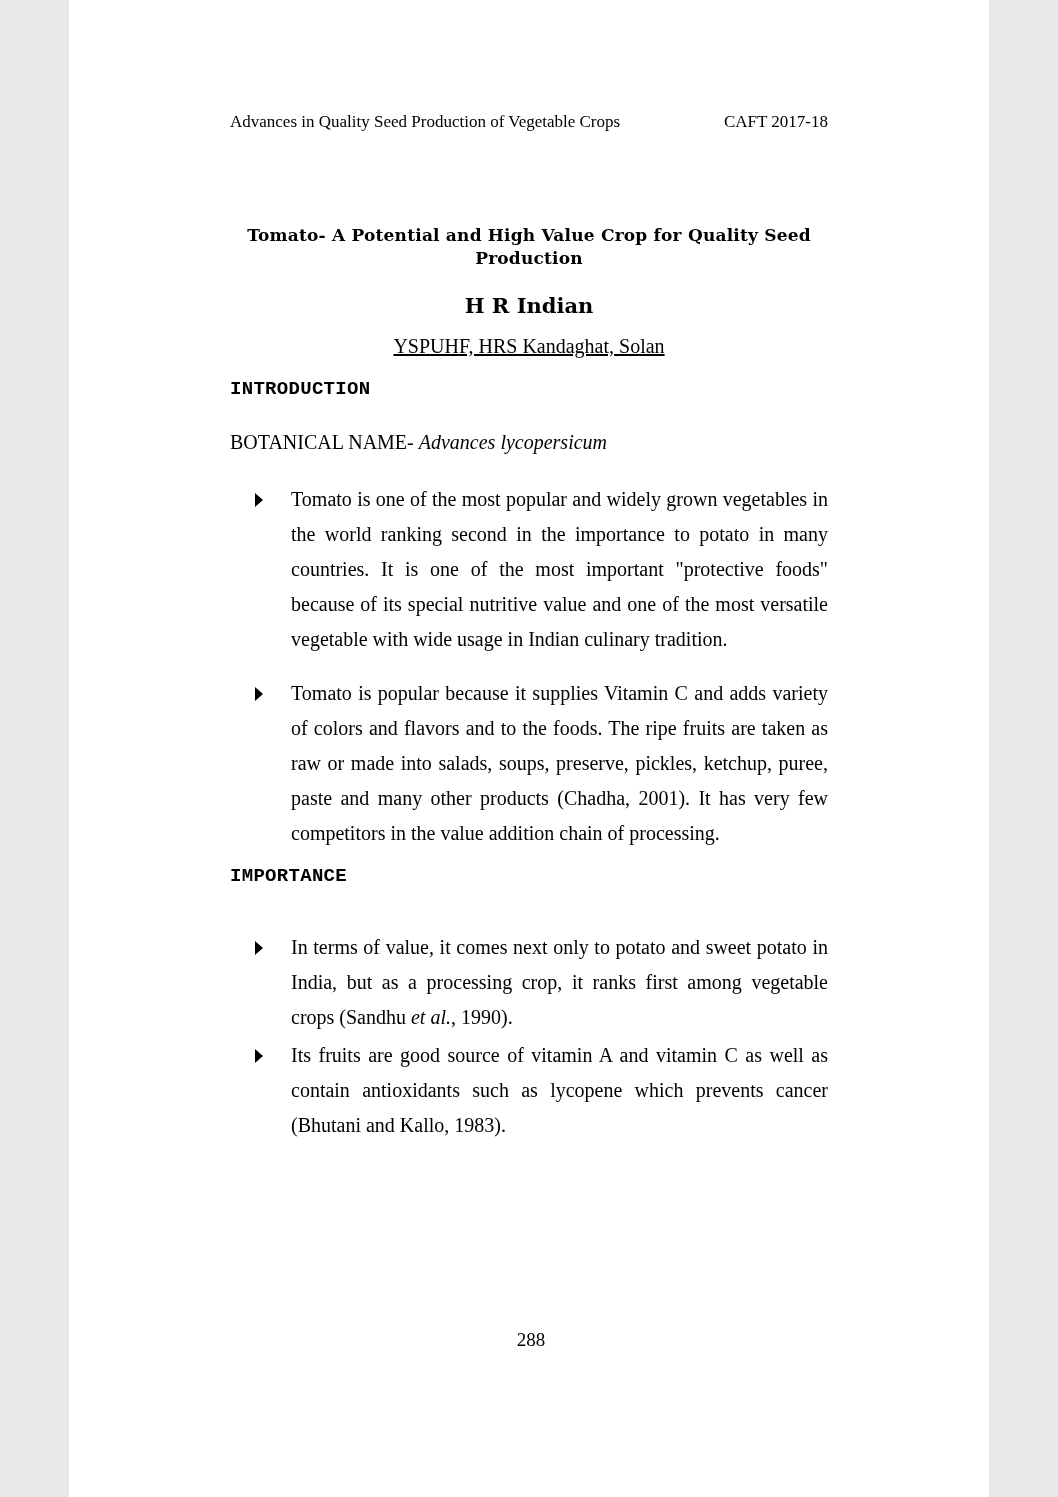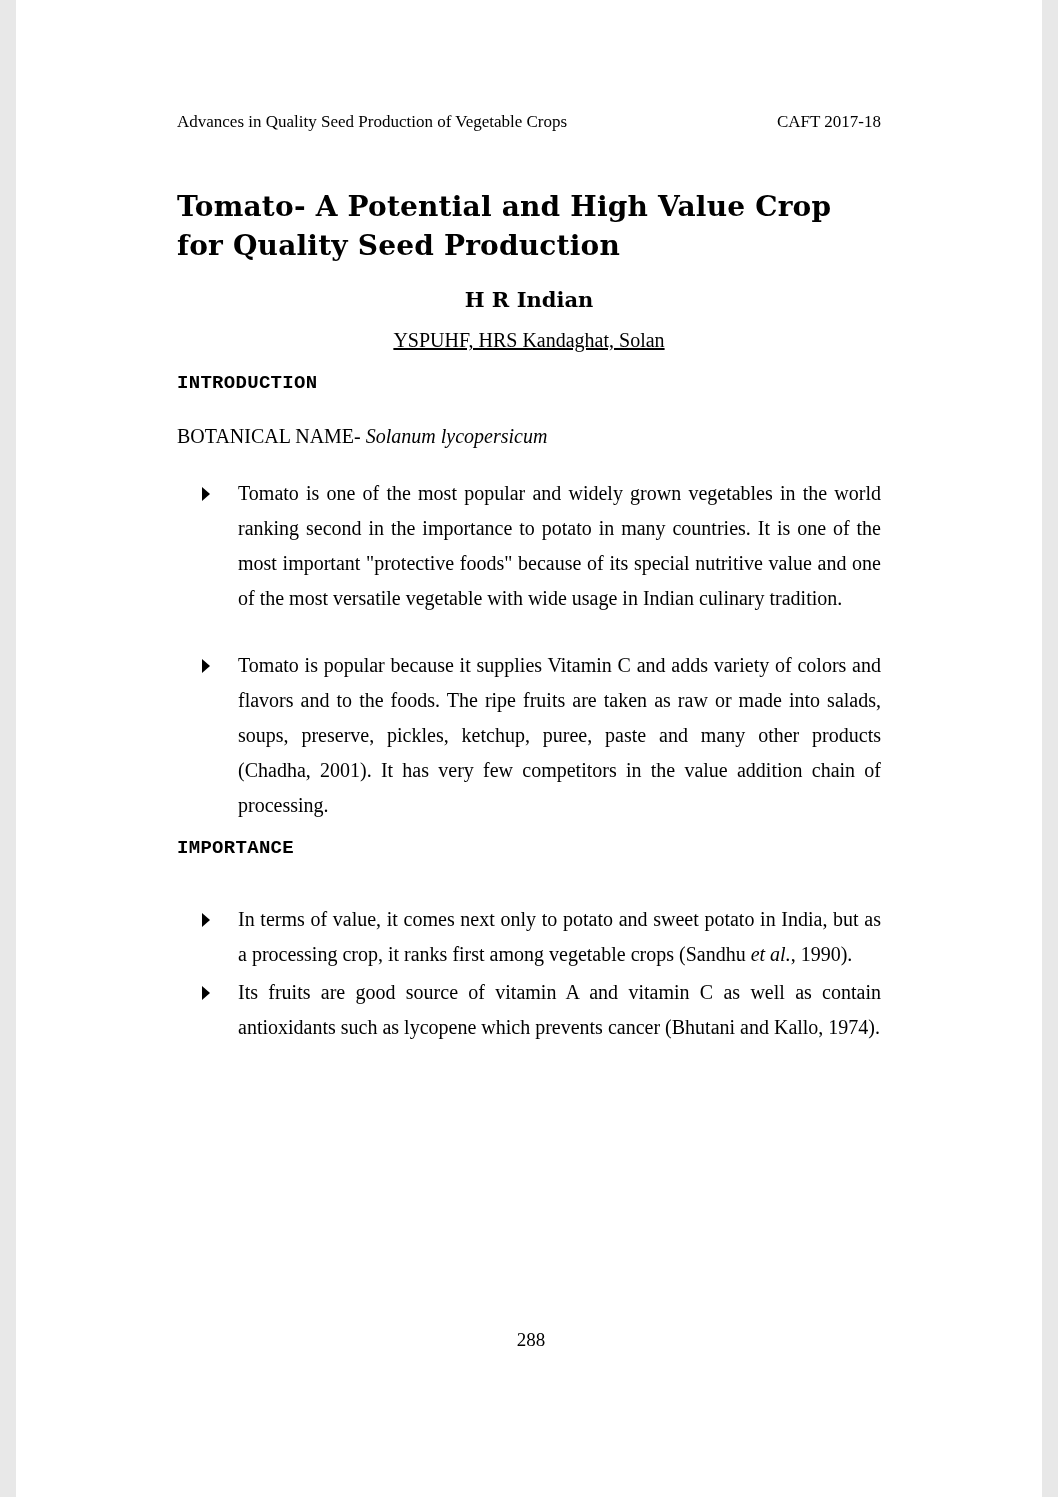--- a/index.html
+++ b/index.html
@@ -1,43 +1,43 @@
 <!DOCTYPE html>
 <html><head>
 <meta charset="utf-8">
 <style>
   html, body { margin: 0; padding: 0; background: #e8e8e8; }
   .page {
     position: relative;
-    width: 1026px;
+    width: 920px;
     height: 1497px;
     margin: 0 auto;
     background: #ffffff;
     color: #000000;
     font-family: "Liberation Serif", "DejaVu Serif", serif;
     overflow: hidden;
   }
   .content { padding: 0 161px; }
 
   .header {
     display: flex;
     justify-content: space-between;
     align-items: baseline;
     padding-top: 112px;
     font-size: 17px;
   }
   .header-left, .header-right { white-space: nowrap; }
 
   .doc-title {
-    margin: 56px auto 0 auto;
+    margin: 92px auto 0 auto;
     max-width: 740px;
-    text-align: left;
+    text-align: center;
     font-family: "DejaVu Serif", "Liberation Serif", serif;
     font-weight: bold;
-    font-size: 28px;
+    font-size: 17px;
     line-height: 1.38;
     letter-spacing: 0.2px;
   }
 
   .author {
     margin-top: 22px;
     text-align: center;
     font-family: "DejaVu Serif", "Liberation Serif", serif;
     font-weight: bold;
     font-size: 21px;
@@ -64,21 +64,21 @@
     font-size: 20px;
   }
   .kv-line .latin { font-style: italic; }
 
   .bullet-list { margin-top: 28px; }
   .bullet-item {
     display: flex;
     align-items: flex-start;
     margin-bottom: 0;
   }
-  .bullet-list.intro .bullet-item { margin-bottom: 32px; }
+  .bullet-list.intro .bullet-item { margin-bottom: 19px; }
   .bullet-list.intro .bullet-item:last-child { margin-bottom: 0; justify-content: space-between; }
   .bullet-list.importance { margin-top: 43px; }
   .bullet-list.importance .bullet-item { margin-bottom: 3px; }
 
   .bullet-marker {
     flex: 0 0 61px;
     padding-top: 11px;
   }
   .bullet-marker .tri {
     display: block;
@@ -117,21 +117,21 @@
 
     <div class="doc-title">Tomato- A Potential and High Value Crop for Quality Seed Production</div>
 
     <div class="author">H R Indian</div>
 
     <div class="affiliation">YSPUHF, HRS Kandaghat, Solan</div>
 
     <div class="section-heading">INTRODUCTION</div>
 
     <div class="kv-line">
-      <span>BOTANICAL NAME- </span><span class="latin">Solanum lycopersicum</span>
+      <span>BOTANICAL NAME- </span><span class="latin">Advances lycopersicum</span>
     </div>
 
 
     <div class="bullet-list intro">
       <div class="bullet-item">
         <span class="bullet-marker">
             <span class="tri"></span>
           </span>
         <div class="bullet-text">Tomato is one of the most popular and widely grown vegetables in the world ranking second in the importance to potato in many countries. It is one of the most important "protective foods"  because of its special nutritive value and one of the most versatile vegetable with wide usage in Indian culinary tradition.</div>
       </div>
@@ -149,20 +149,20 @@
       <div class="bullet-item">
         <span class="bullet-marker">
             <span class="tri"></span>
           </span>
         <div class="bullet-text"><span>In terms of value, it comes next only to potato and sweet potato in India, but as a processing crop, it ranks first among vegetable crops (Sandhu </span><span class="italic">et al.</span><span>, 1990).</span></div>
       </div>
       <div class="bullet-item">
         <span class="bullet-marker">
             <span class="tri"></span>
           </span>
-        <div class="bullet-text">Its fruits are  good source of vitamin A and vitamin C as well as contain antioxidants such as lycopene which prevents cancer (Bhutani and Kallo, 1974).</div>
+        <div class="bullet-text">Its fruits are  good source of vitamin A and vitamin C as well as contain antioxidants such as lycopene which prevents cancer (Bhutani and Kallo, 1983).</div>
       </div>
     </div>
 
   </div>
 
   <div class="page-number">288</div>
 </div>
 
 </body></html>

